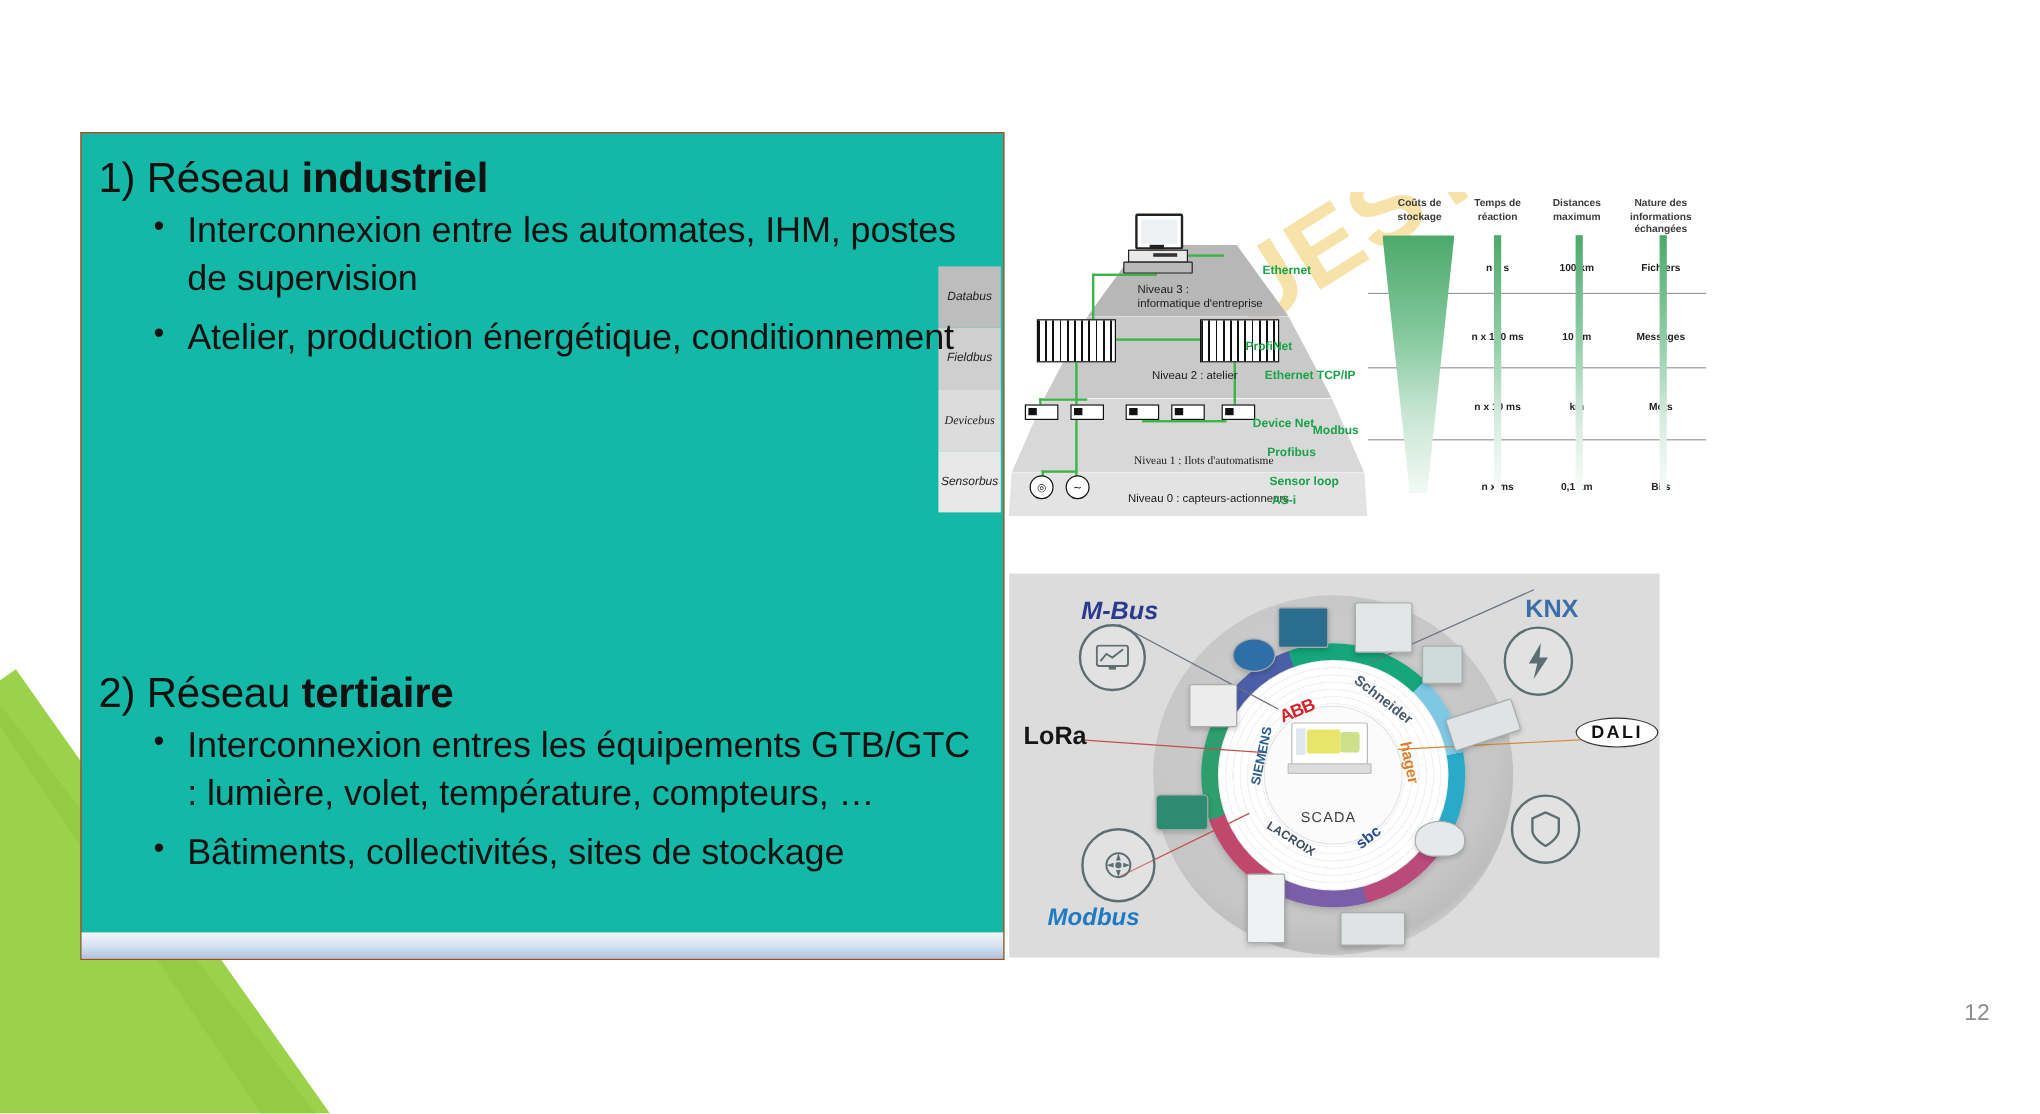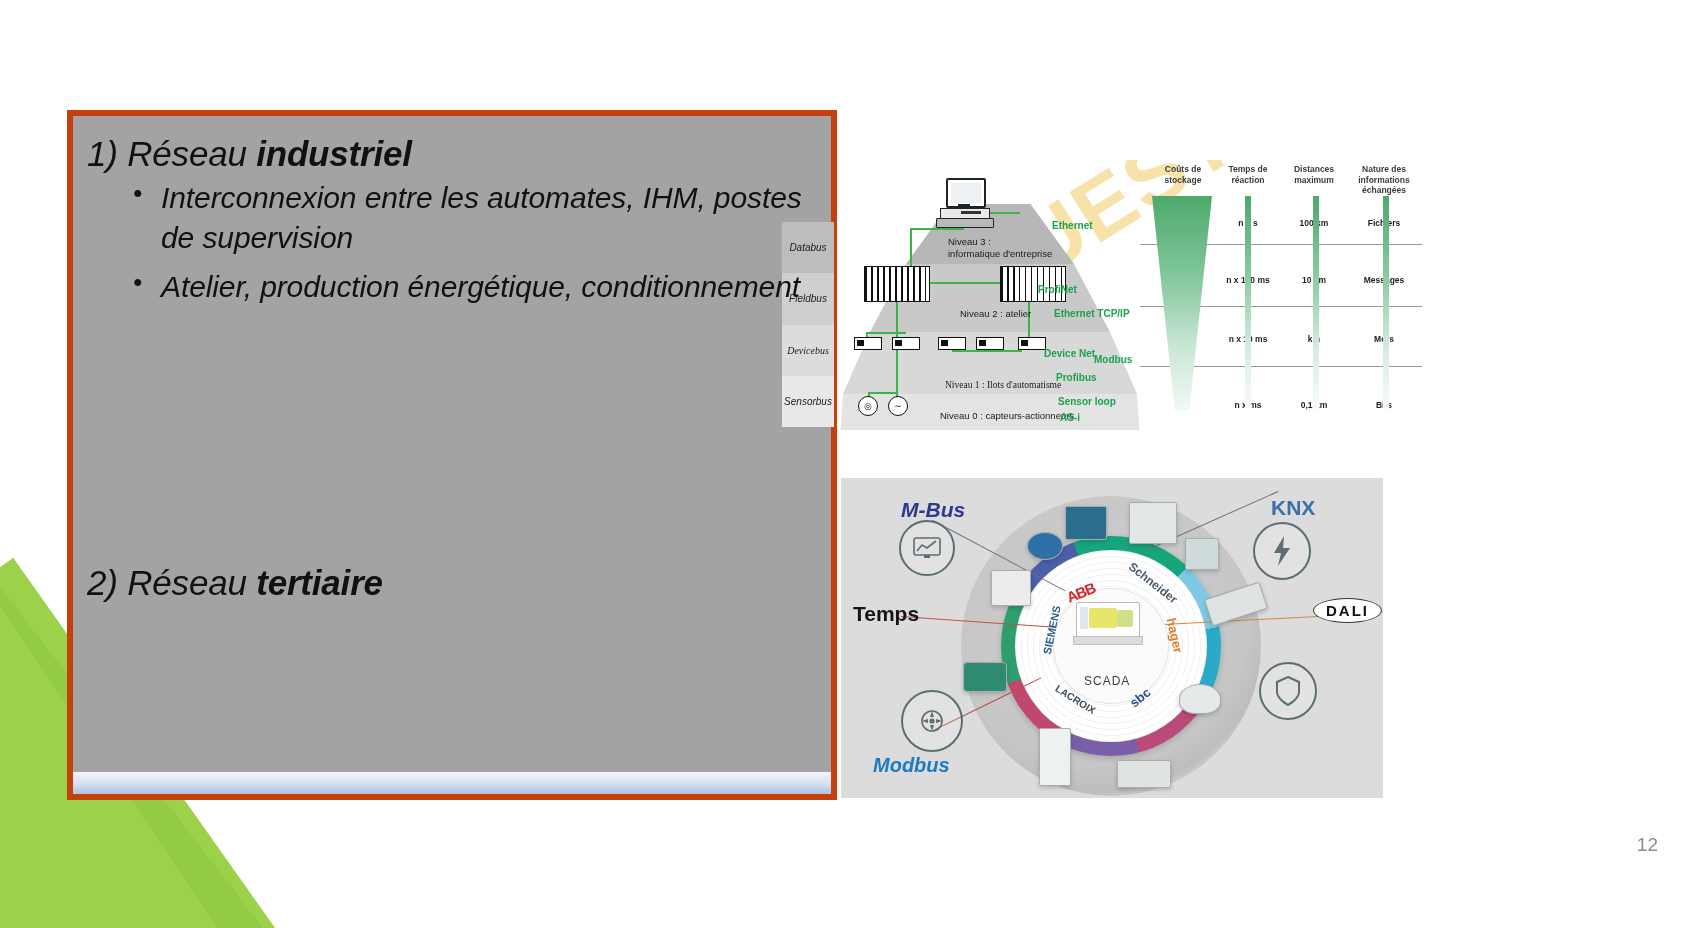--- a/index.html
+++ b/index.html
@@ -24,24 +24,23 @@
   }
   .green-wedge .w2{
     position:absolute;left:0;top:0;width:100%;height:100%;
     background:#8CC63F;opacity:.55;
     clip-path:polygon(0% 16%, 0% 12%, 96% 100%, 80% 100%);
   }
 
   
   .content-box{
     position:absolute;left:67px;top:110px;width:770px;height:690px;
-    background:#a3a3a3;
-    border:6px solid #c2410c;
+    background:#14b8a6;
+    border:1px solid #c2410c;
     box-sizing:border-box;
-    font-style:italic;
   }
   .content-box:after{
     content:"";position:absolute;left:0;right:0;bottom:0;height:22px;
     background:linear-gradient(180deg,#F4F7FB 0%, #D4DFF0 55%, #AFC2DE 100%);
   }
   .inner{position:relative;z-index:2;padding:18px 22px 0 14px;}
 
   .heading{
     font-size:35px;color:#111;line-height:1.15;
     letter-spacing:-.2px;margin:0 0 4px 0;
@@ -237,20 +236,24 @@
 
       <ul class="bullets">
         <li>Interconnexion entre les automates, IHM, postes de supervision</li>
         <li>Atelier, production énergétique, conditionnement</li>
       </ul>
 
       <div class="spacer-gap"></div>
 
       <h1 class="heading block2"><span>2) Réseau </span><b>tertiaire</b></h1>
 
+      <ul class="bullets">
+        <li>Interconnexion entres les équipements GTB/GTC : lumière, volet, température, compteurs, …</li>
+        <li>Bâtiments, collectivités, sites de stockage</li>
+      </ul>
 
     </div>
   </div>
 
   <div class="page-num">12</div>
 
   <div class="fig-top">
 
     <div class="bus-col">
       <div>Databus</div>
@@ -451,20 +454,20 @@
       <div class="scr">
           <s></s>
           <b></b>
           <u></u>
         </div>
       <div class="kb"></div>
     </div>
     <div class="scada-lbl">SCADA</div>
 
     <div class="proto-lbl" style="left:60px;top:20px;font-size:21px;color:#2b3a8f;font-style:italic;">M-Bus</div>
-    <div class="proto-lbl" style="left:12px;top:124px;font-size:21px;color:#151515;">Temps</div>
+    <div class="proto-lbl" style="left:12px;top:124px;font-size:21px;color:#151515;">LoRa</div>
     <div class="proto-lbl" style="left:32px;top:276px;font-size:20px;color:#1f7ac4;font-style:italic;">Modbus</div>
     <div class="proto-lbl" style="left:430px;top:18px;font-size:21px;color:#3b6fa8;">KNX</div>
     <div class="proto-lbl" style="left:472px;top:120px;font-size:15px;color:#111;letter-spacing:2px;border-radius:50%;background:#fff;padding:3px 12px;border:1px solid #333;">DALI</div>
 
   </div>
 
 </div>
 
 </body></html>

